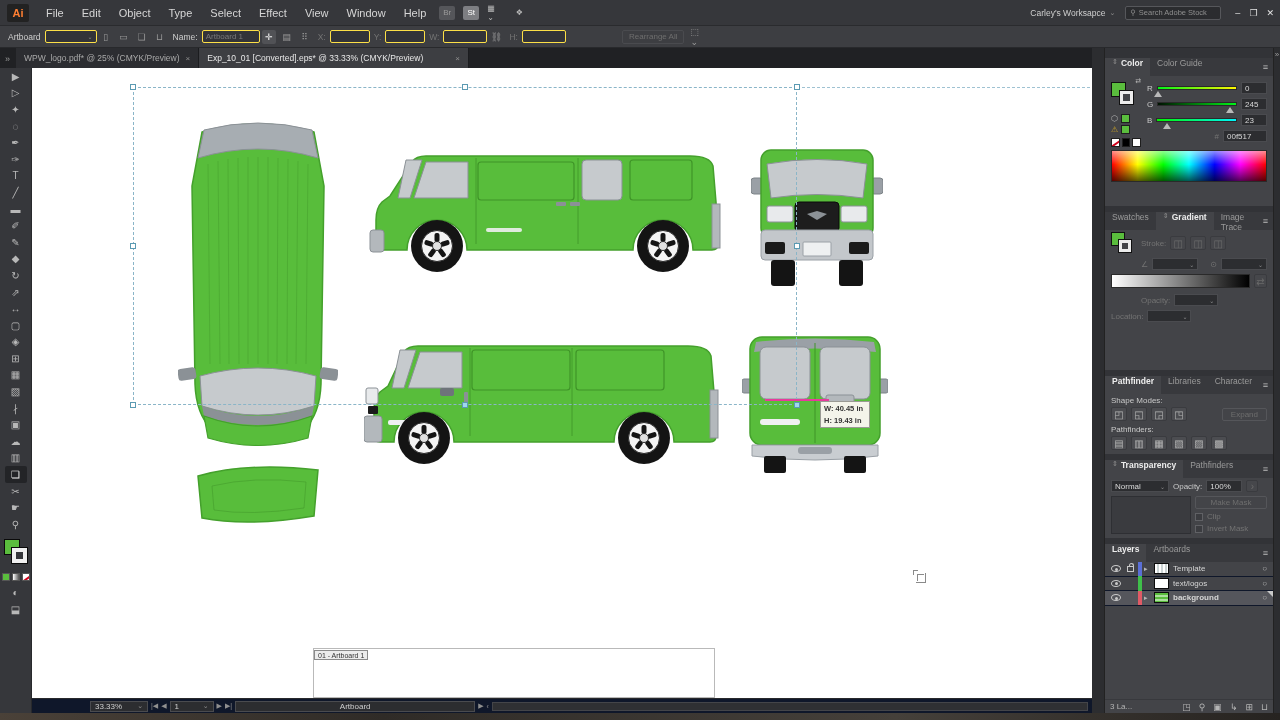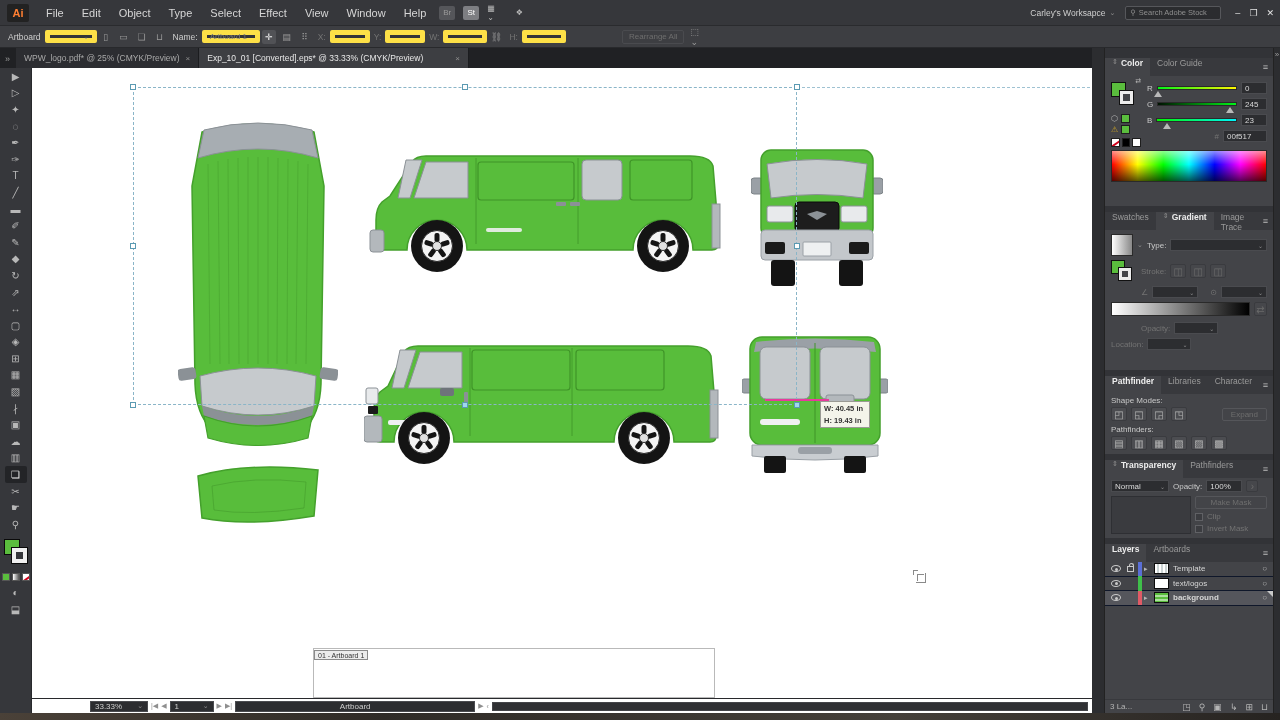--- a/index.html
+++ b/index.html
@@ -16,21 +16,21 @@
   .mb-box.lit { background:#7d7e82; color:#fff; }
   .spacer { flex:1; }
   .workspace { font-size:8.5px; color:#cfcfcf; display:flex; align-items:center; gap:4px; margin-right:10px; }
   .searchbox { width:96px; height:14px; background:#2b2c2f; border:1px solid #56575b; border-radius:2px; color:#8f8f8f; font-size:7.5px; display:flex; align-items:center; gap:3px; padding:0 4px; margin-right:14px; }
   .winbtns { display:flex; gap:9px; margin-right:6px; color:#e4e4e4; font-size:9px; }
   .winbtns span { cursor:default; }
 
   .controlbar { position:absolute; left:0; top:26px; width:1280px; height:22px; background:#3d3e42; border-bottom:1px solid #28292c; display:flex; align-items:center; font-size:8.5px; color:#cfcfcf; }
   .cb-lbl { margin:0 4px; }
   .cb-lbl.dim, .dim { color:#737373; }
-  .cb-field { height:13px; background:#333438; border:5px solid #fde047; border-radius:2px; color:#7a7a7a; font-size:8px; display:flex; align-items:center; padding:0 3px; }
+  .cb-field { height:13px; background:#333438; border:1px solid #fde047; border-radius:2px; color:#7a7a7a; font-size:8px; display:flex; align-items:center; padding:0 3px; }
   .cb-ico { width:14px; height:14px; display:flex; align-items:center; justify-content:center; color:#9b9b9b; font-size:9px; margin:0 2px; }
   .cb-ico.lit { background:#515256; color:#f0f0f0; border-radius:2px; }
   .cb-btn { height:14px; border:1px solid #4a4b4f; border-radius:2px; color:#6e6e6e; font-size:8px; display:flex; align-items:center; padding:0 6px; margin:0 4px; }
 
   
   .tabrow { position:absolute; left:0; top:48px; width:1092px; height:20px; background:#202124; display:flex; align-items:flex-end; }
   .tab-collapse { color:#9a9a9a; font-size:9px; padding:2px 6px 4px 5px; }
   .doc-tab { height:20px; display:flex; align-items:center; gap:6px; padding:0 8px; font-size:8.5px; color:#a9a9a9; background:#2c2d31; border-right:1px solid #1b1c1f; }
   .doc-tab.active { background:#3d3e42; color:#e8e8e8;gap:32px; }
   .tab-x { color:#8f8f8f; font-size:8px; }
@@ -55,21 +55,21 @@
   .smartguide { position:absolute; left:733px; top:331px; width:64px; height:2px; background:#e83a9c; }
   .tooltip { position:absolute; left:788px; top:333px; width:50px; height:27px; background:#f4f4ea; border:1px solid #9a9a94; font-size:7.5px; font-weight:bold; color:#333; line-height:12px; padding:1px 3px; }
   .ab-cursor { position:absolute; left:884px; top:505px; width:10px; height:10px; border:1px solid #8a8a8a; border-left:none; border-top:none; }
   .ab-cursor::before { content:""; position:absolute; left:-3px; top:-3px; width:5px; height:1px; background:#8a8a8a; }
   .ab-cursor::after { content:""; position:absolute; left:-3px; top:-3px; width:1px; height:5px; background:#8a8a8a; }
   .ab-cursor .inner { position:absolute; left:1px; top:1px; right:1px; bottom:1px; border:1px solid #8a8a8a; border-right:none; border-bottom:none; }
   .artboard2 { position:absolute; left:281px; top:580px; width:402px; height:50px; background:#fff; border:1px solid #b9b9b9; }
   .ab-label { position:absolute; left:0; top:1px; background:#ececec; border:1px solid #8a8a8a; font-size:7px; color:#333; padding:0 3px; height:10px; line-height:9px; }
 
   
-  .statusbar { position:absolute; left:32px; top:698px; width:1060px; height:15px; background:#ffffff; border-top:1px solid #28292c; display:flex; align-items:center; font-size:8px; color:#cfcfcf; gap:3px; }
+  .statusbar { position:absolute; left:32px; top:698px; width:1060px; height:15px; background:#0f172a; border-top:1px solid #28292c; display:flex; align-items:center; font-size:8px; color:#cfcfcf; gap:3px; }
   .sb-box { height:11px; background:#2c2d30; border:1px solid #4a4b4f; display:flex; align-items:center; padding:0 4px; gap:4px; }
   .sb-arrow { color:#8f8f8f; font-size:7px; }
   .sb-status { width:240px; justify-content:center; }
   .sb-scroll { flex:1; height:9px; background:#2f3033; border:1px solid #444549; margin-right:4px; }
   .bottomstrip { position:absolute; left:0; top:713px; width:1280px; height:7px; background:linear-gradient(90deg,#4a4138,#2f2b27 30%,#45403a 70%,#262320); }
 
   
   .dock { position:absolute; left:1092px; top:48px; width:188px; height:665px; background:#323337; display:flex; }
   .dock-divider { width:13px; background:#2c2d30; border-right:1px solid #222; }
   .dock-right { width:7px; background:#2c2d30; border-left:1px solid #222; }
@@ -500,29 +500,20 @@
             </div>
           <div class="ptab act">
               <span class="chev">⇕</span>
               <span>Gradient</span>
             </div>
           <div class="ptab">
               <span>Image Trace</span>
             </div>
           <span class="ph-menu">≡</span>
         </div>
-        <div class="prow" style="margin-top:2px">
-          <div class="gthumb"></div>
-          <span class="chev">⌄</span>
-          <span>Type:</span>
-          <div class="pfield ddl" style="flex:1">
-              <span></span>
-              <span class="v">⌄</span>
-            </div>
-        </div>
         <div class="prow">
           <div style="position:relative; width:26px; height:22px">
             <div style="position:absolute; left:0; top:0; width:14px; height:14px; background:#5abd3d; border:1px solid #111"></div>
             <div style="position:absolute; left:8px; top:8px; width:12px; height:12px; border:3px solid #ececec; outline:1px solid #111; background:#434448"></div>
           </div>
           <span class="dim">Stroke:</span>
           <div class="pico dim2">◫</div>
           <div class="pico dim2">◫</div>
           <div class="pico dim2">◫</div>
         </div>

